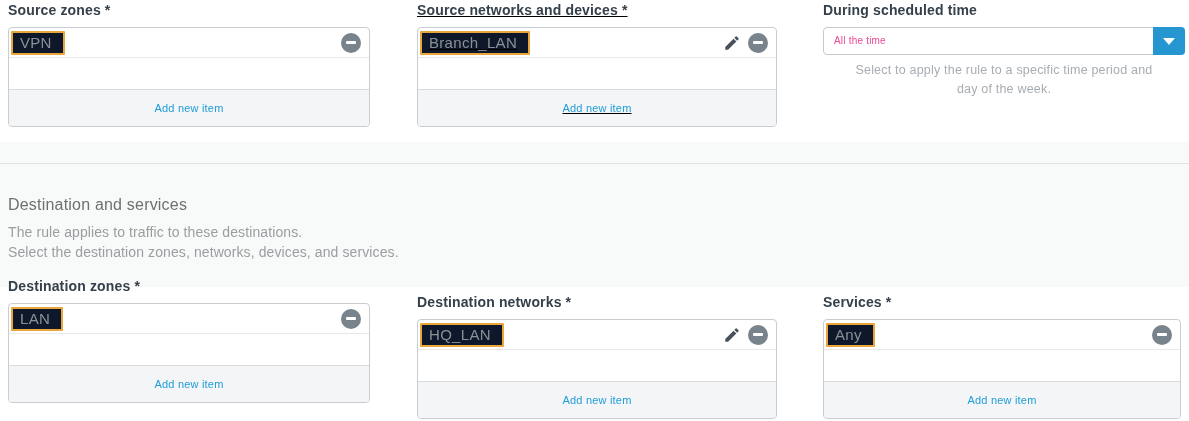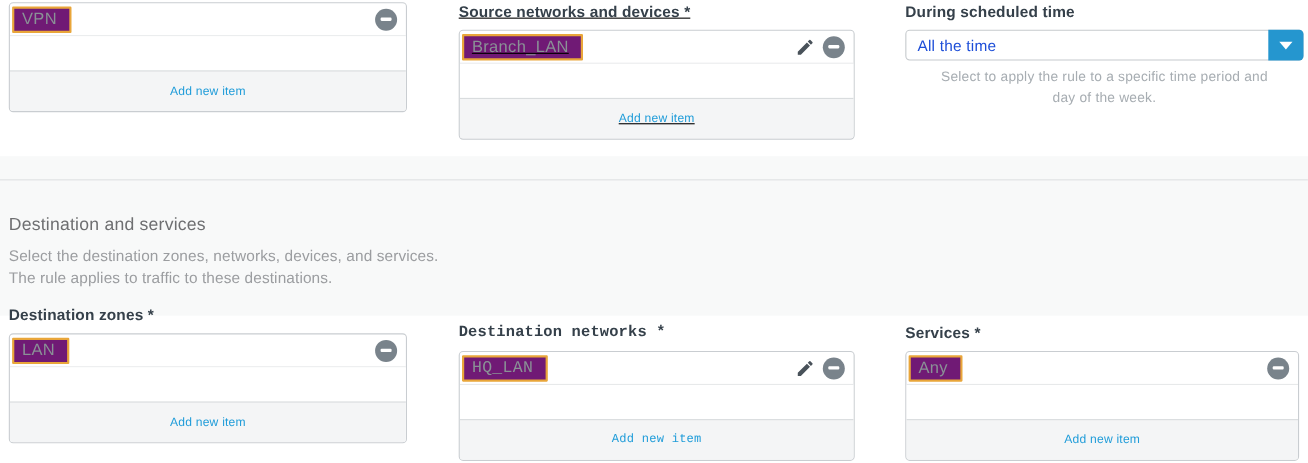--- a/index.html
+++ b/index.html
@@ -12,21 +12,21 @@
     overflow: hidden;
     font-family: "Liberation Sans", sans-serif;
   }
 
   
   .col { position: absolute; }
   #col-src-zones    { left: 8px;   top: 2px;   width: 362px; }
   #col-src-networks { left: 417px; top: 2px;   width: 360px; text-decoration: underline; }
   #col-schedule     { left: 823px; top: 2px;   width: 362px; }
   #col-dst-zones    { left: 8px;   top: 278px; width: 362px; }
-  #col-dst-networks { left: 417px; top: 294px; width: 360px; font-family: Liberation Mono, monospace; }
+  #col-dst-networks { left: 417px; top: 294px; width: 360px; }
   #col-services     { left: 823px; top: 294px; width: 358px; }
 
   .field-label {
     font-size: 14px;
     font-weight: bold;
     color: #35404a;
     letter-spacing: 0.15px;
     height: 16px;
     line-height: 16px;
     margin-bottom: 9px;
@@ -48,21 +48,21 @@
     height: 30px;
     border-bottom: 1px solid #e7e9ea;
     display: flex;
     align-items: center;
     justify-content: space-between;
     padding: 0 8px 0 2px;
   }
   .tag {
     border: 2px solid #e9a63a;
     border-radius: 1px;
-    background: #701a75;
+    background: #0f172a;
     color: #8a9196;
     font-size: 15px;
     line-height: 17px;
     letter-spacing: 0.3px;
     padding: 1px 11px 2px 7px;
     white-space: nowrap;
   }
   .row-icons { display: flex; align-items: center; gap: 7px; }
   .icon-minus {
     width: 20px; height: 20px;
@@ -106,22 +106,22 @@
     height: 28px;
     border: 1px solid #c6cacd;
     border-radius: 4px;
     background: #ffffff;
     cursor: pointer;
   }
   .dropdown-value {
     position: absolute;
     left: 10px; top: 0;
     line-height: 26px;
-    font-size: 14px;
-    color: #1d4ed8;
+    font-size: 10px;
+    color: #ec4899;
     letter-spacing: 0.2px;
   }
   .dropdown-btn {
     position: absolute;
     top: -1px; right: -1px; bottom: -1px;
     width: 32px;
     background: #2596cf;
     border-radius: 0 4px 4px 0;
     display: flex;
     align-items: center;
@@ -172,20 +172,21 @@
     line-height: 20px;
     letter-spacing: 0.1px;
   }
 </style>
 </head>
 <body>
 
 <div class="page">
 
   <section class="col" id="col-src-zones">
+    <div class="field-label">Source zones *</div>
     <div class="listbox">
       <div class="list-row">
         <span class="tag">VPN</span>
         <span class="row-icons">
           <span class="icon-minus"></span>
         </span>
       </div>
       <div class="list-spacer"></div>
       <div class="list-footer">
         <span class="add-link">Add new item</span>
@@ -226,22 +227,22 @@
       <div>Select to apply the rule to a specific time period and</div>
       <div>day of the week.</div>
     </div>
   </section>
 
   <div class="band">
     <div class="band-line"></div>
   </div>
   <div class="section-head">
     <h1 class="section-title">Destination and services</h1>
+    <p class="section-sub">The rule applies to traffic to these destinations.</p>
     <p class="section-sub">Select the destination zones, networks, devices, and services.</p>
-    <p class="section-sub">The rule applies to traffic to these destinations.</p>
   </div>
 
   <section class="col" id="col-dst-zones">
     <div class="field-label">Destination zones *</div>
     <div class="listbox">
       <div class="list-row">
         <span class="tag">LAN</span>
         <span class="row-icons">
           <span class="icon-minus"></span>
         </span>

